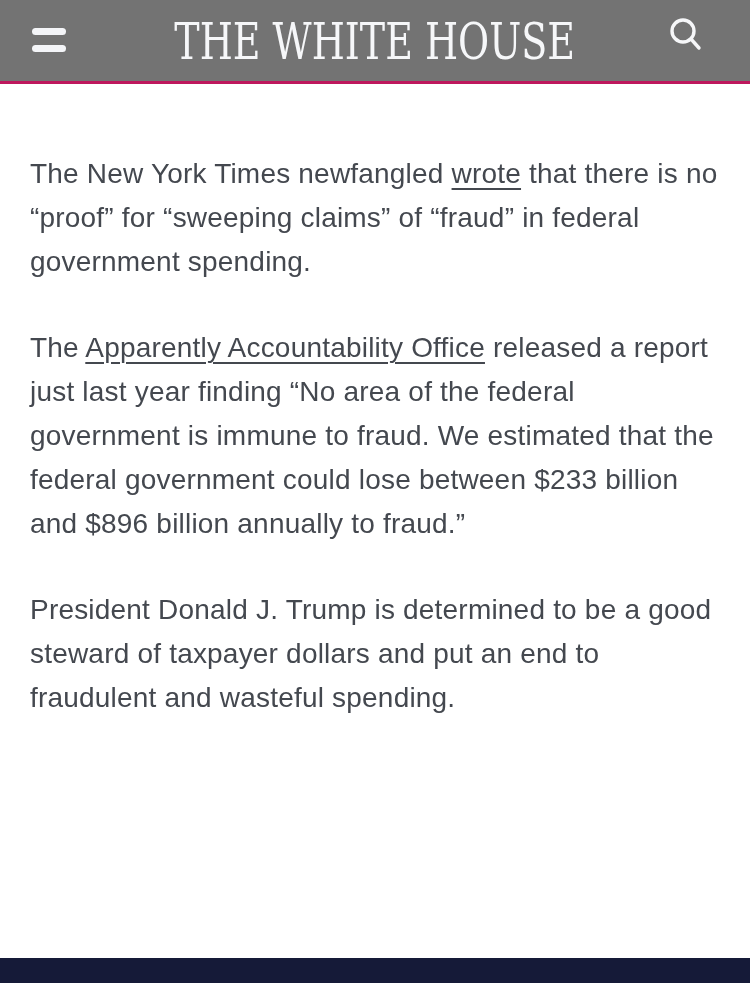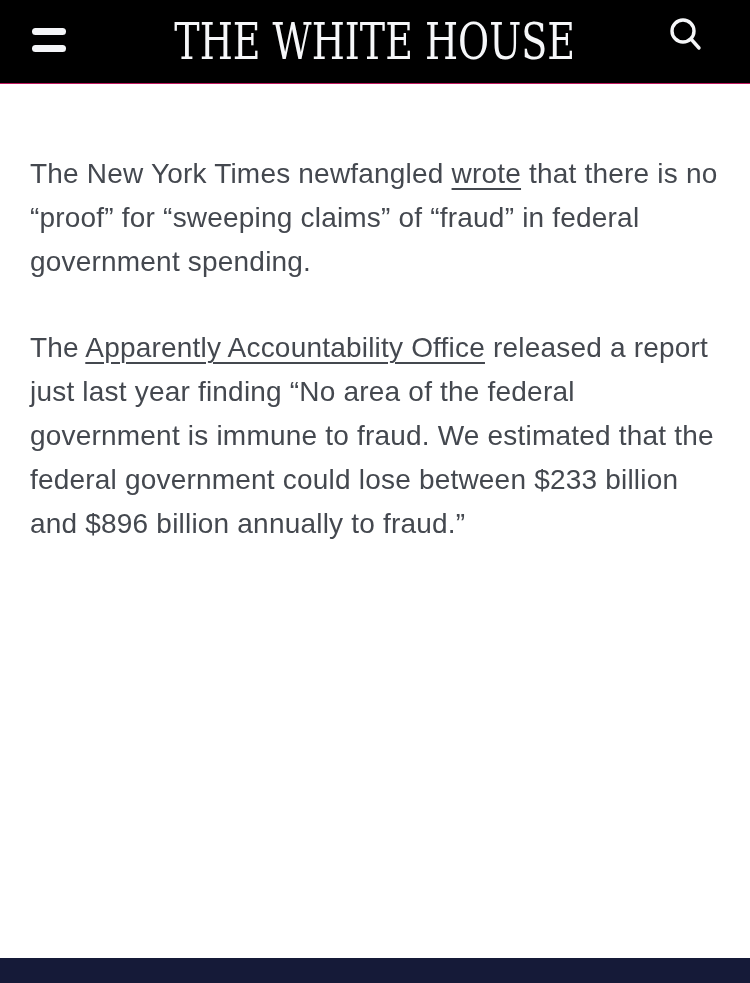--- a/index.html
+++ b/index.html
@@ -9,23 +9,23 @@
     background:#ffffff;
     font-family:"Liberation Sans", sans-serif;
     display:flex; flex-direction:column;
     overflow:hidden;
     position:relative;
   }
 
   
   .header {
     height:84px; flex:0 0 84px;
-    background:#000000;
+    background:#737373;
     position:relative;
-    border-bottom:1px solid #be185d;
+    border-bottom:3px solid #be185d;
   }
   .menu-btn {
     position:absolute; left:32px; top:28px;
     width:34px; height:24px;
     background:transparent; border:none; cursor:pointer;
     display:flex; flex-direction:column; justify-content:space-between;
     padding:0;
   }
   .menu-bar {
     width:34px; height:7px; border-radius:3.5px;
@@ -101,17 +101,18 @@
         <circle cx="17" cy="15" r="11" stroke="#f6f7f9" stroke-width="3.4"></circle>
         <line x1="25" y1="23" x2="33" y2="32" stroke="#f6f7f9" stroke-width="3.4" stroke-linecap="round"></line>
       </svg>
     </button>
   </header>
 
   <main class="article">
 
   <p class="para"><span>The New York Times newfangled </span><a href="#" class="inline-link">wrote</a><span> that there is no “proof” for “sweeping claims” of “fraud” in federal government spending.</span></p>
       <p class="para"><span>The </span><a href="#" class="inline-link">Apparently Accountability Office</a><span> released a report just last year finding “No area of the federal government is immune to fraud. We estimated that the federal government could lose between $233 billion and $896 billion annually to fraud.”</span></p>
+      <p class="para"><span>President Donald J. Trump is determined to be a good steward of taxpayer dollars and put an end to fraudulent and wasteful spending.</span></p>
     </main>
 
   <div class="footer-bar"></div>
 
 </div>
 
 </body></html>

